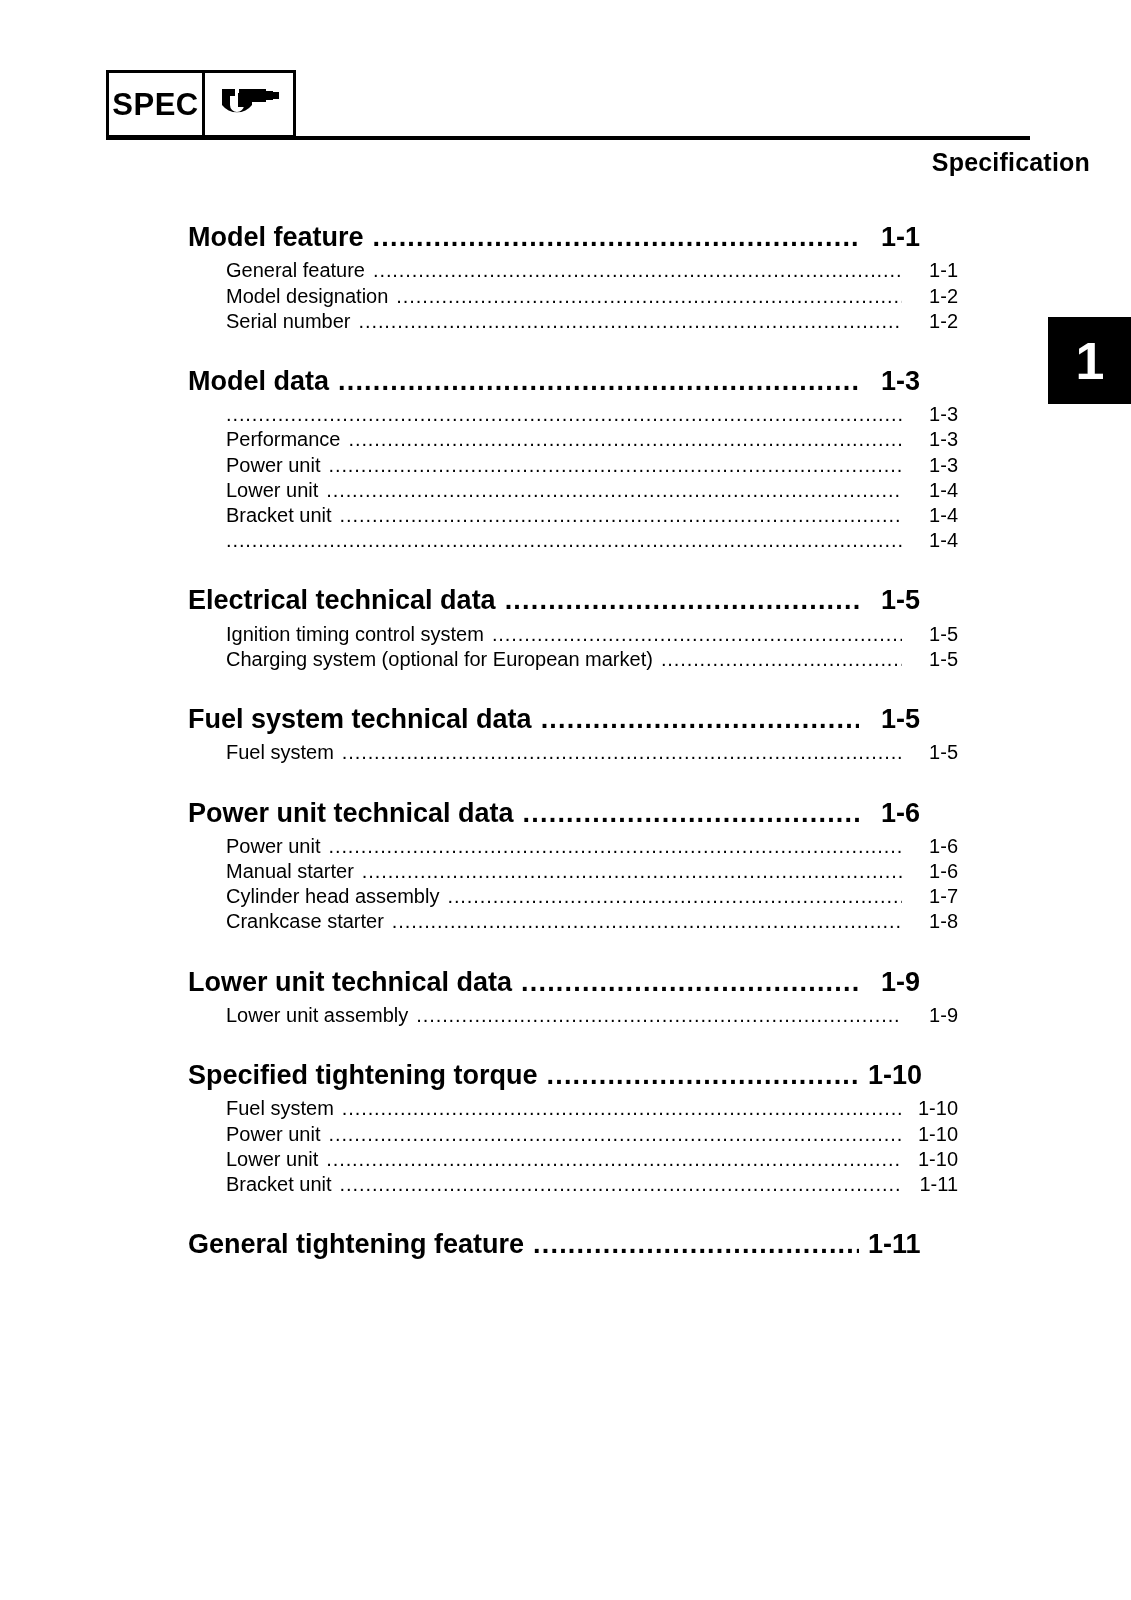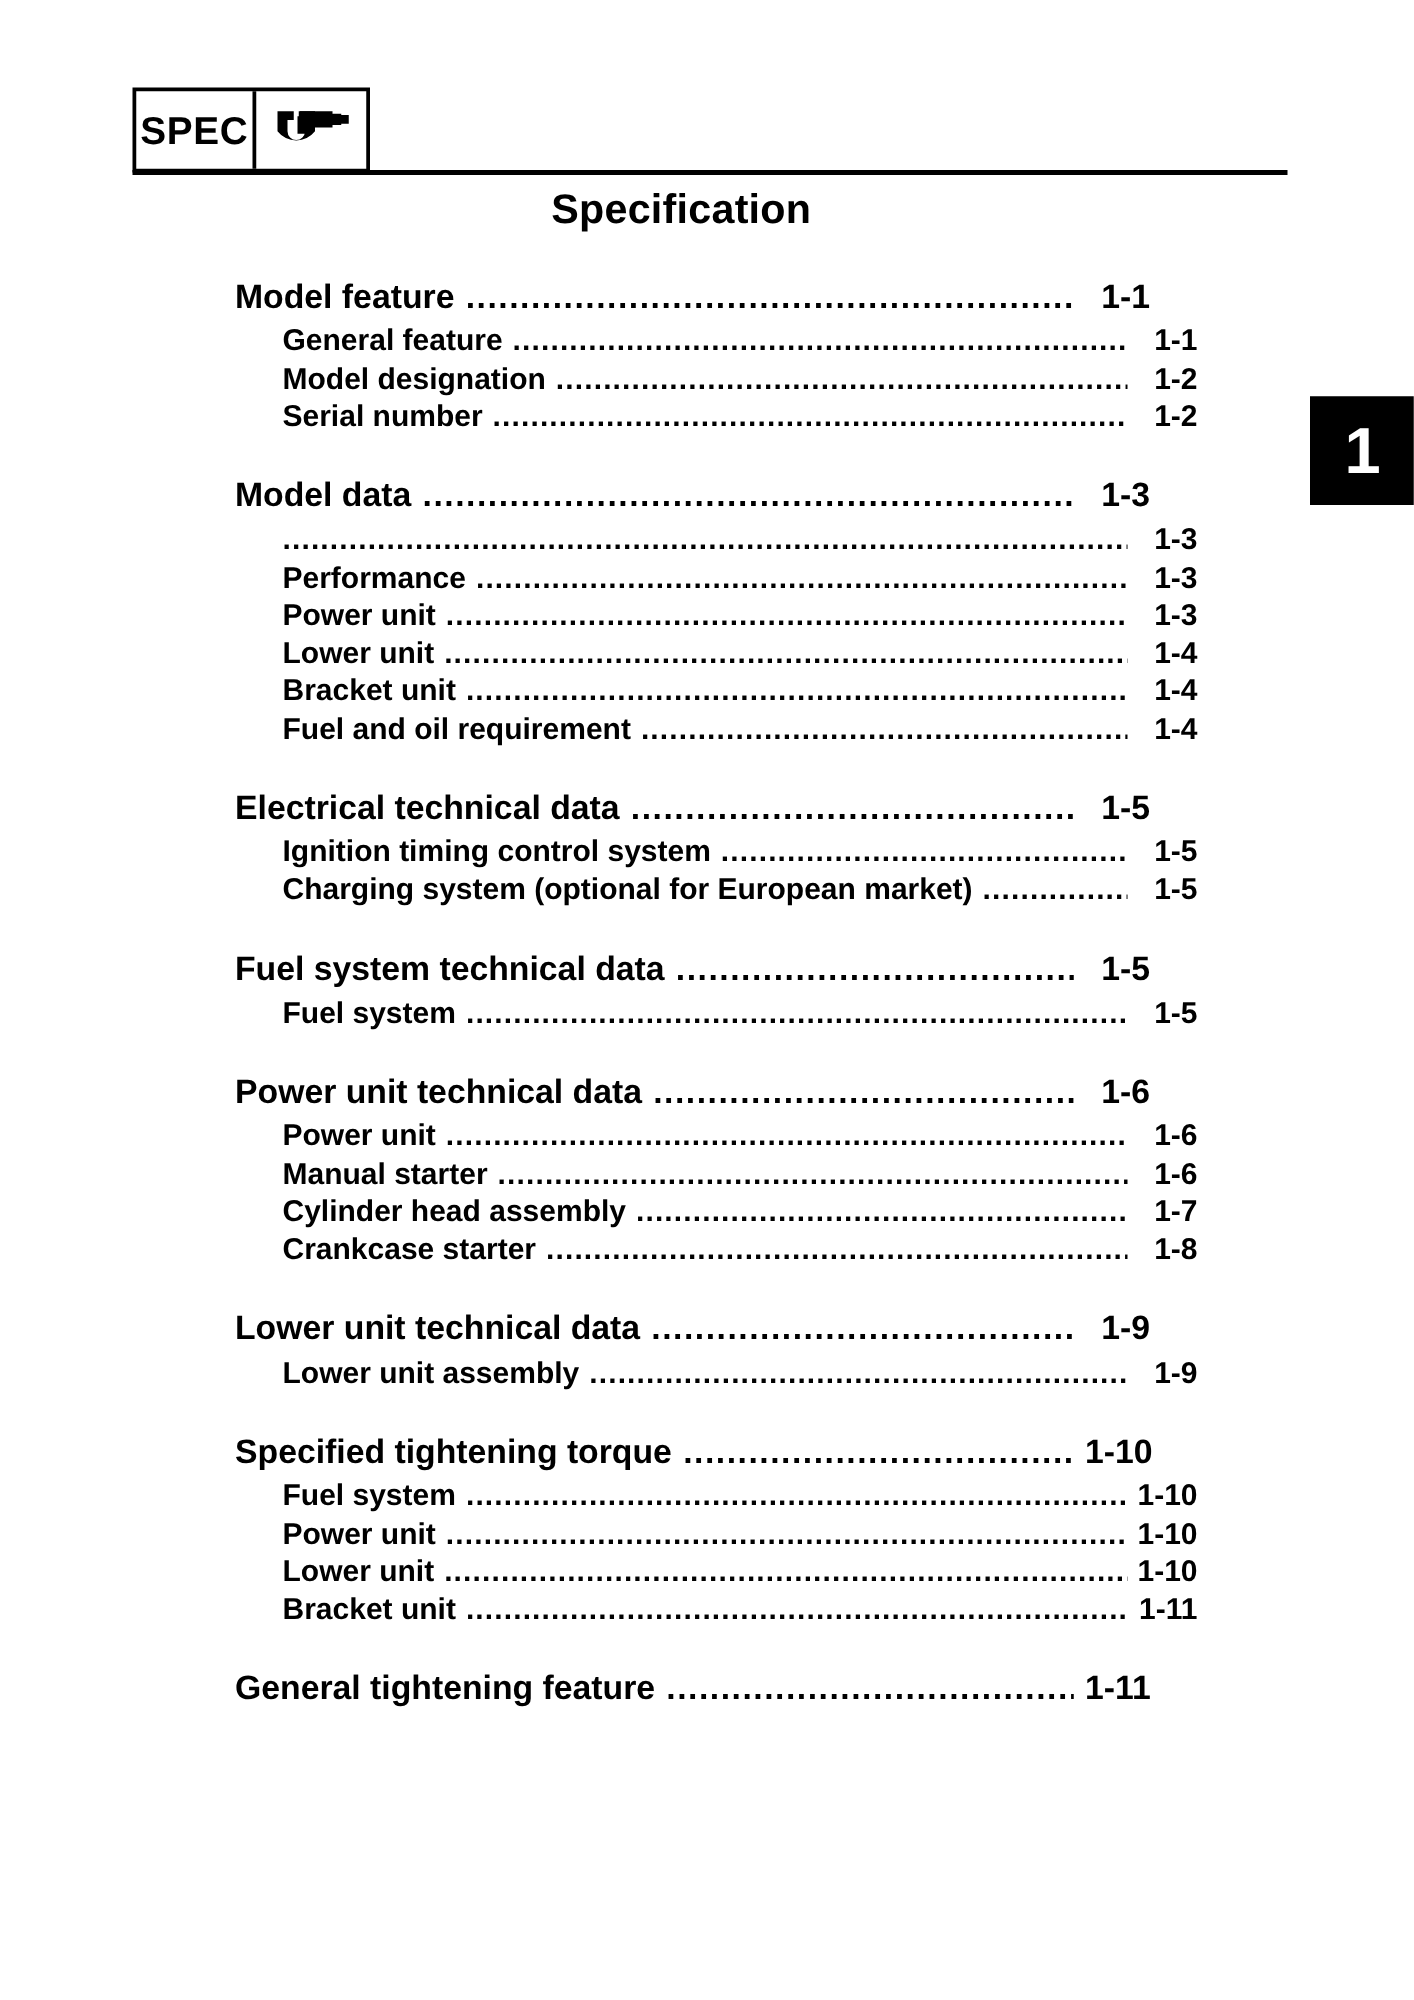--- a/index.html
+++ b/index.html
@@ -79,22 +79,22 @@
     font-weight: bold;
     line-height: 1;
   }
 
   
   #doc-title {
     position: absolute;
     left: 0;
     top: 148px;
     width: 1090px;
-    text-align: center;
-    font-size: 33px;
+    text-align: right;
+    font-size: 25px;
     font-weight: bold;
     letter-spacing: 0.2px;
   }
 
   
   #toc {
     position: absolute;
     left: 188px;
     top: 218px;
     width: 732px;
@@ -127,22 +127,22 @@
     line-height: 1.42;
     margin-left: 0;
     justify-content: center;
   }
   .lvl1 .label { padding-right: 9px; white-space: nowrap; }
   .lvl1 .page  { padding-left: 9px; white-space: nowrap; text-align: right; min-width: 52px; }
   .lvl1 .leader::after { letter-spacing: 1.2px; }
 
   
   .lvl2 {
-    font-size: 24px;
-    font-weight: bold;
+    font-size: 20px;
+    font-weight: normal;
     line-height: 1.26;
     margin-left: 38px;
   }
   .lvl2 .label { padding-right: 8px; white-space: nowrap; }
   .lvl2 .page  { padding-left: 8px; white-space: nowrap; text-align: right; min-width: 48px; }
   .lvl2 .leader::after { letter-spacing: 0.9px; }
 
   .sub-list { margin-top: 2px; }
 </style>
 </head>
@@ -229,21 +229,20 @@
           <span class="label">Lower unit</span>
           <span class="leader"></span>
           <span class="page">1-4</span>
         </div>
         <div class="toc-row lvl2">
           <span class="label">Bracket unit</span>
           <span class="leader"></span>
           <span class="page">1-4</span>
         </div>
         <div class="toc-row lvl2">
-          <span class="label">Fuel and oil requirement</span>
           <span class="leader"></span>
           <span class="page">1-4</span>
         </div>
       </div>
     </div>
     <div class="toc-section">
       <div class="toc-row lvl1">
         <span class="label">Electrical technical data</span>
         <span class="leader"></span>
         <span class="page">1-5</span>

